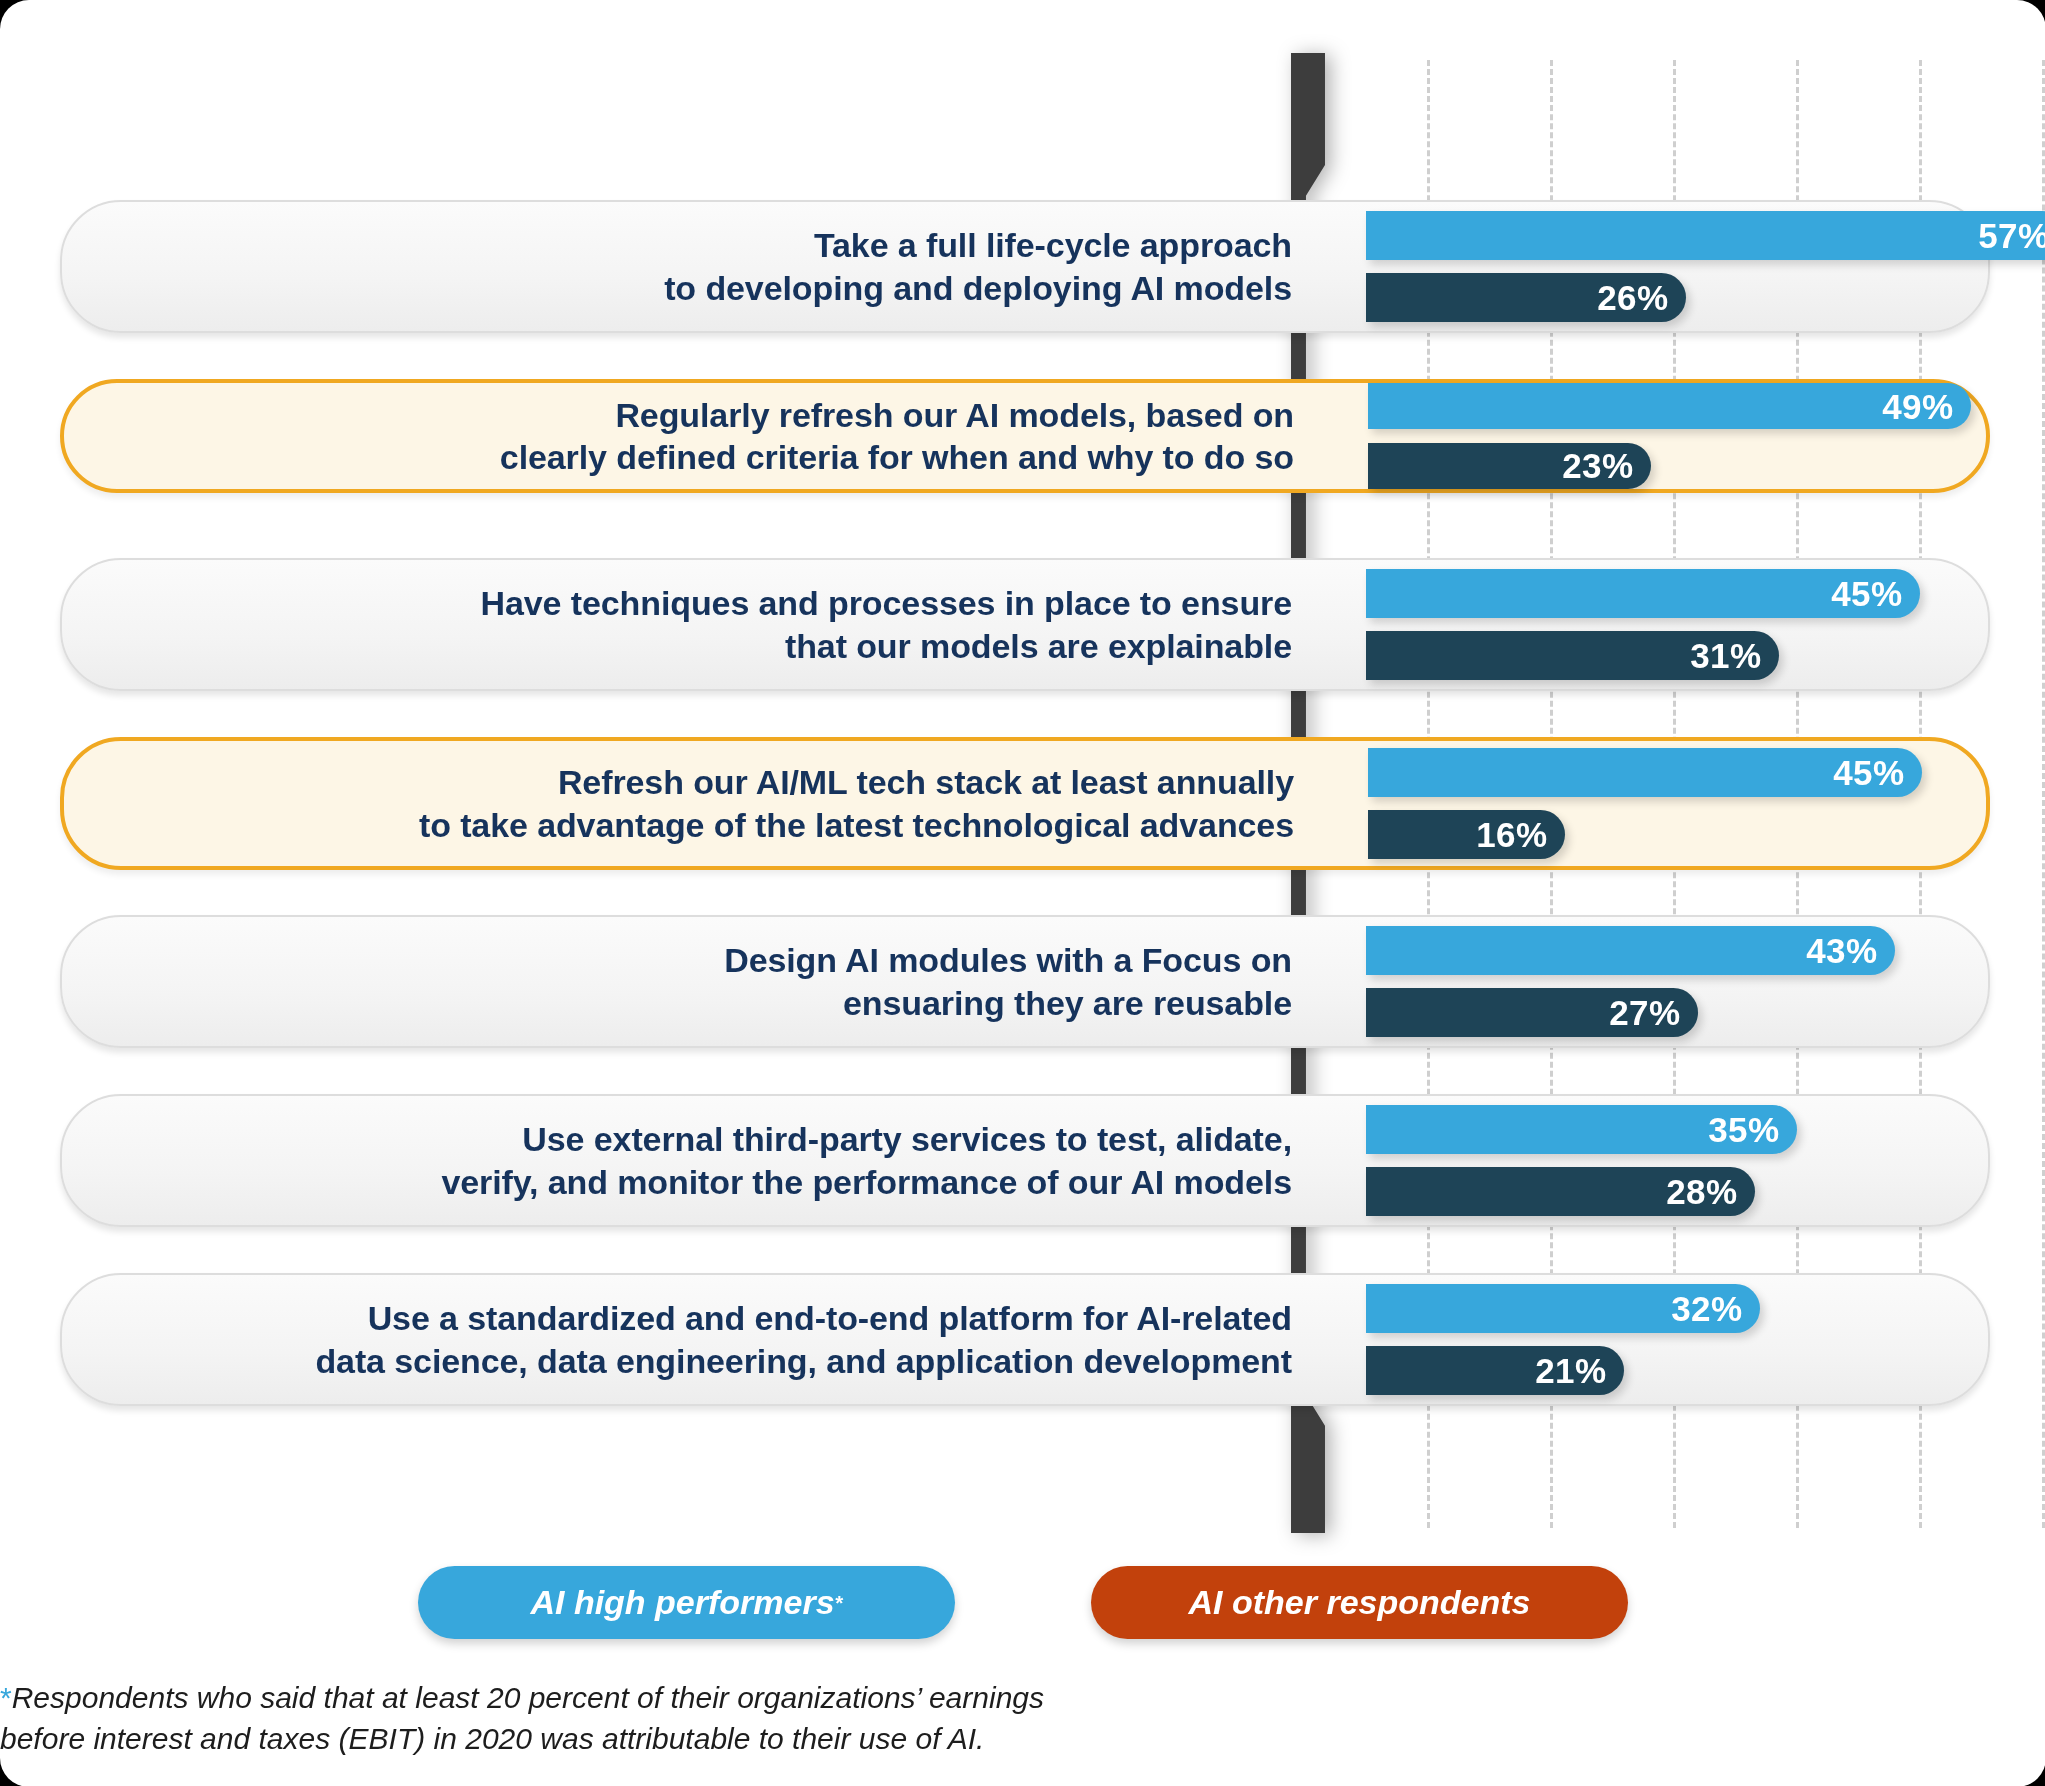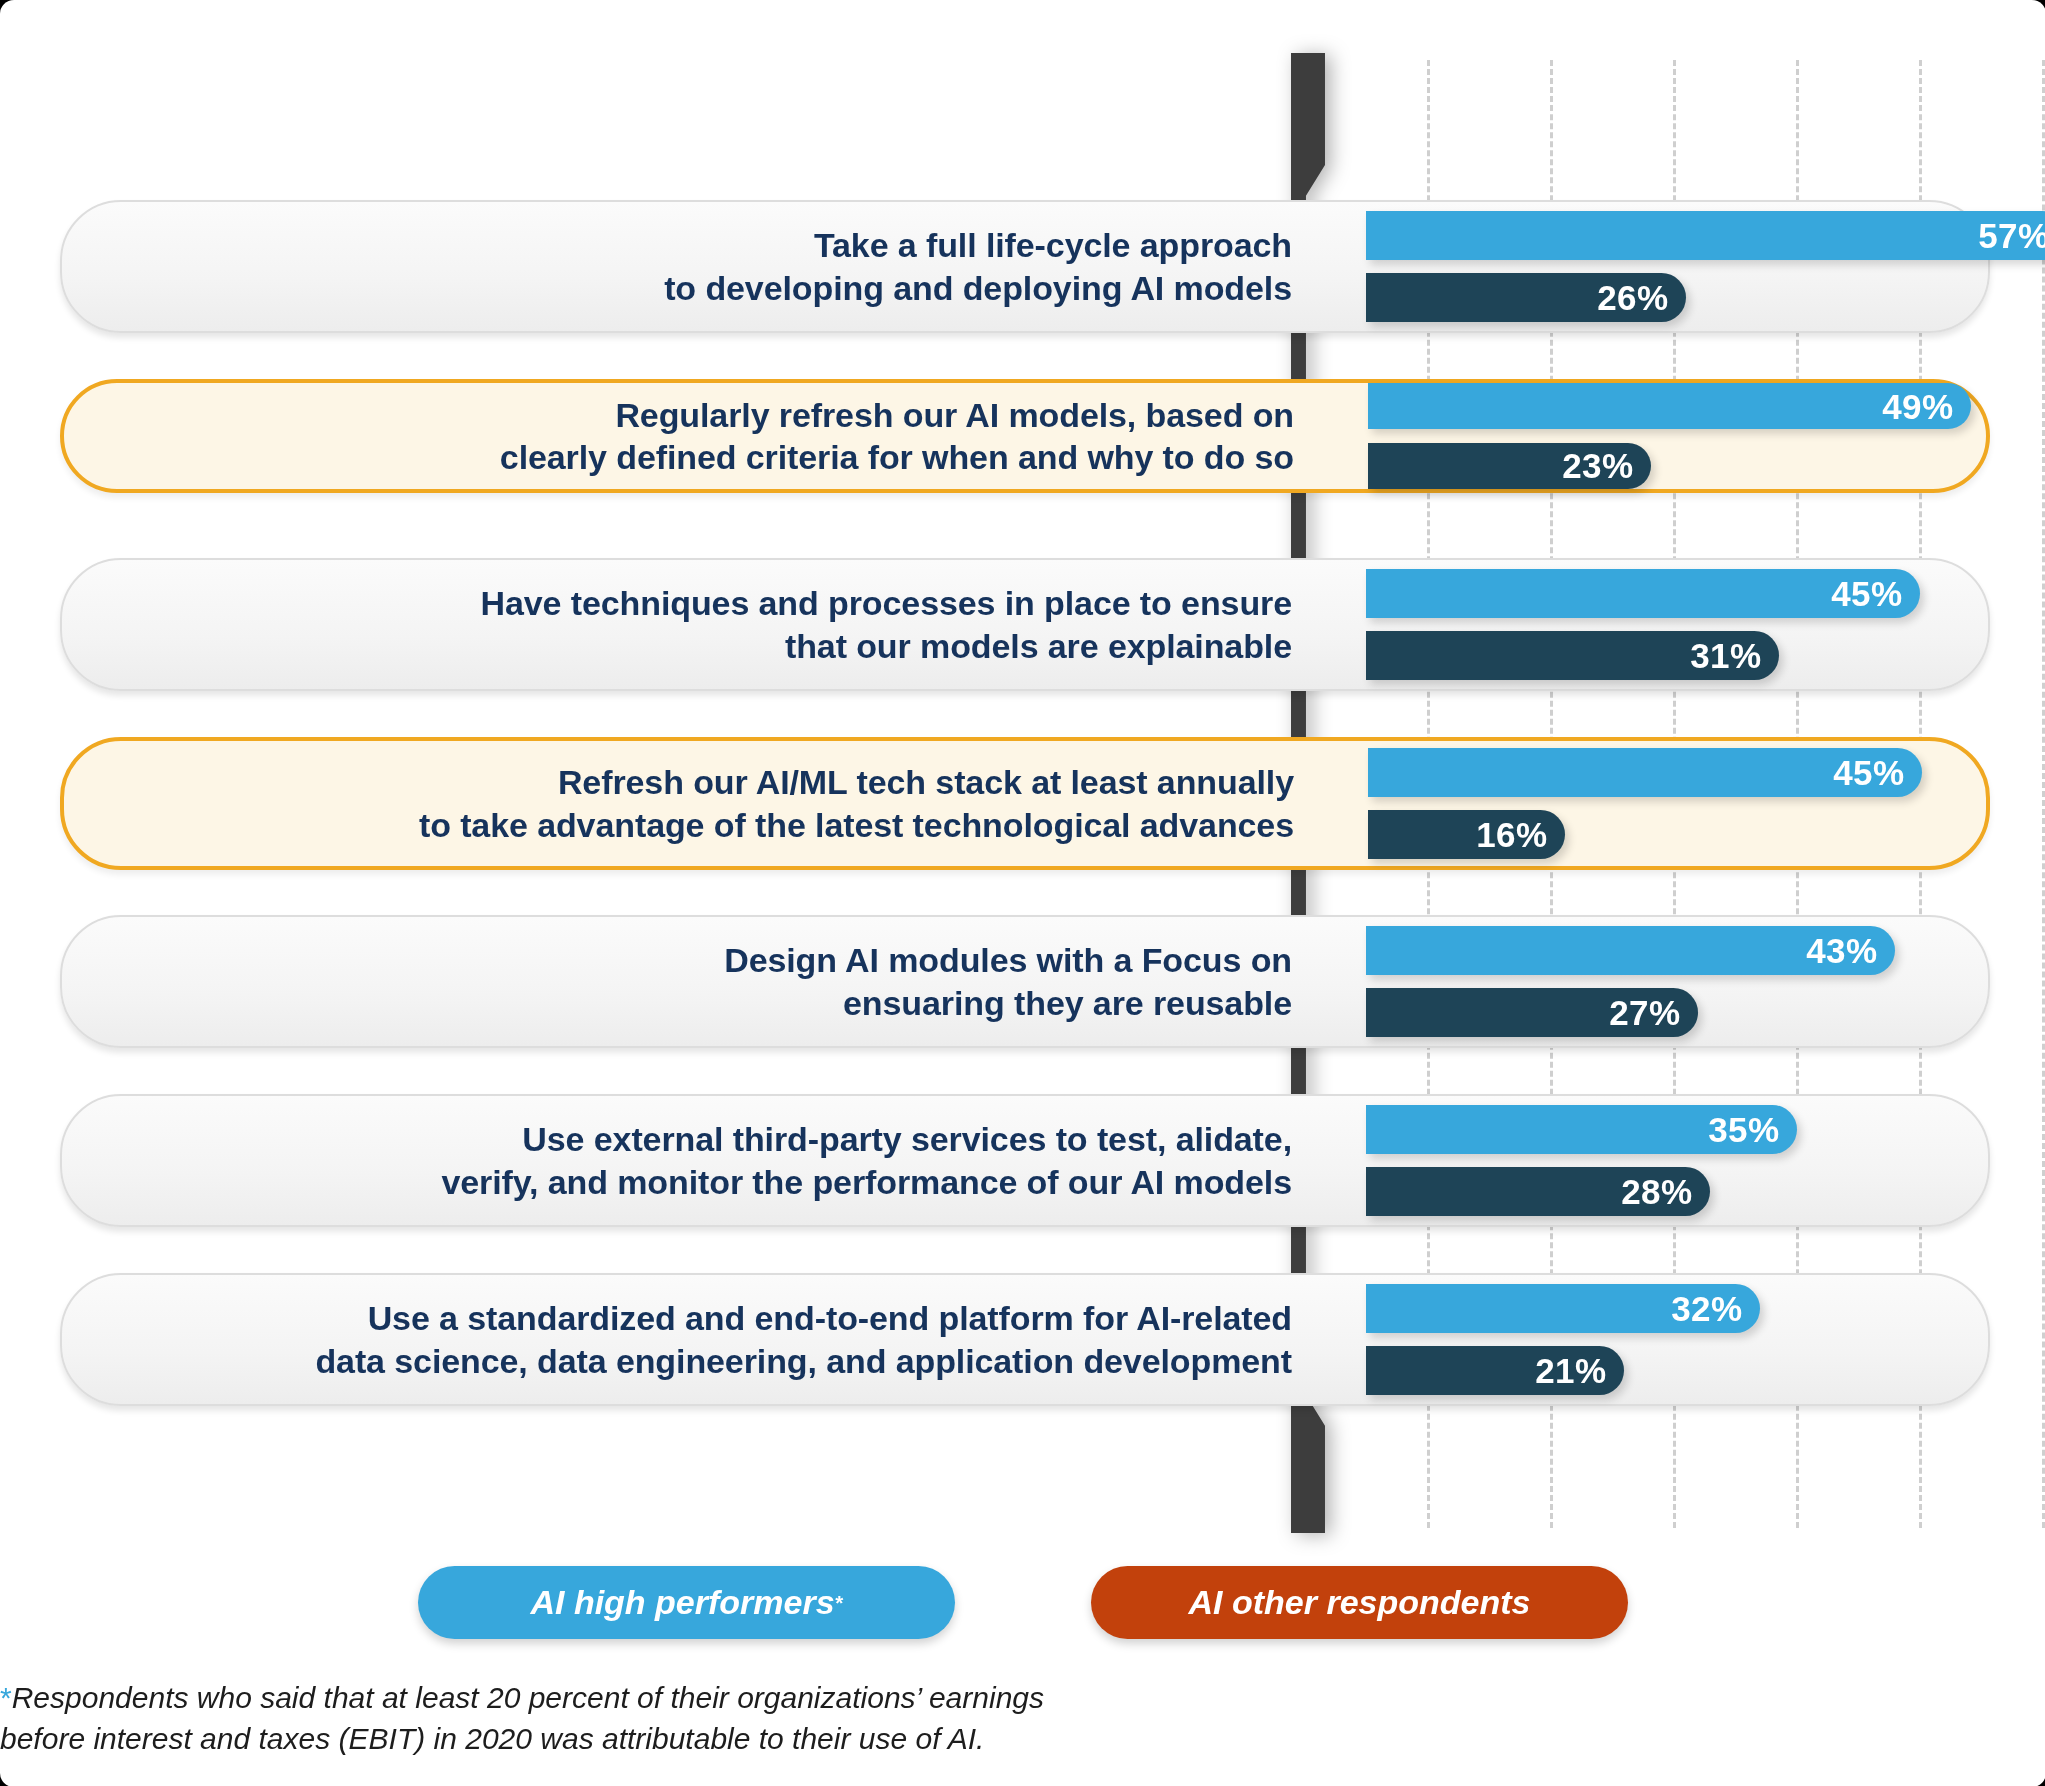--- a/index.html
+++ b/index.html
@@ -14,21 +14,21 @@
     overflow: hidden;
   }
 
   
   #card {
     position: absolute;
     left: 0; top: 0;
     width: 2046px;
     height: 1787px;
     background: #ffffff;
-    border-radius: 14px;
+    border-radius: 29px;
     overflow: hidden;
     box-sizing: border-box;
   }
 
   
   #chart {
     position: absolute;
     left: 0; top: 0;
     width: 2046px;
     height: 1787px;
@@ -273,21 +273,21 @@
         </div>
         <div class="row plain" style="top: 1094px; height: 133px;">
           <div class="row-label">
             <span>Use external third-party services to test, alidate,</span>
             <span>verify, and monitor the performance of our AI models</span>
           </div>
           <div class="bars">
             <div class="bar high" style="width: 431px;">
               <span class="bar-value">35%</span>
             </div>
-            <div class="bar other" style="width: 344px;">
+            <div class="bar other" style="width: 344px; padding-left: 45px;">
               <span class="bar-value">28%</span>
             </div>
           </div>
         </div>
         <div class="row plain" style="top: 1273px; height: 133px;">
           <div class="row-label">
             <span>Use a standardized and end-to-end platform for AI-related</span>
             <span>data science, data engineering, and application development</span>
           </div>
           <div class="bars">

